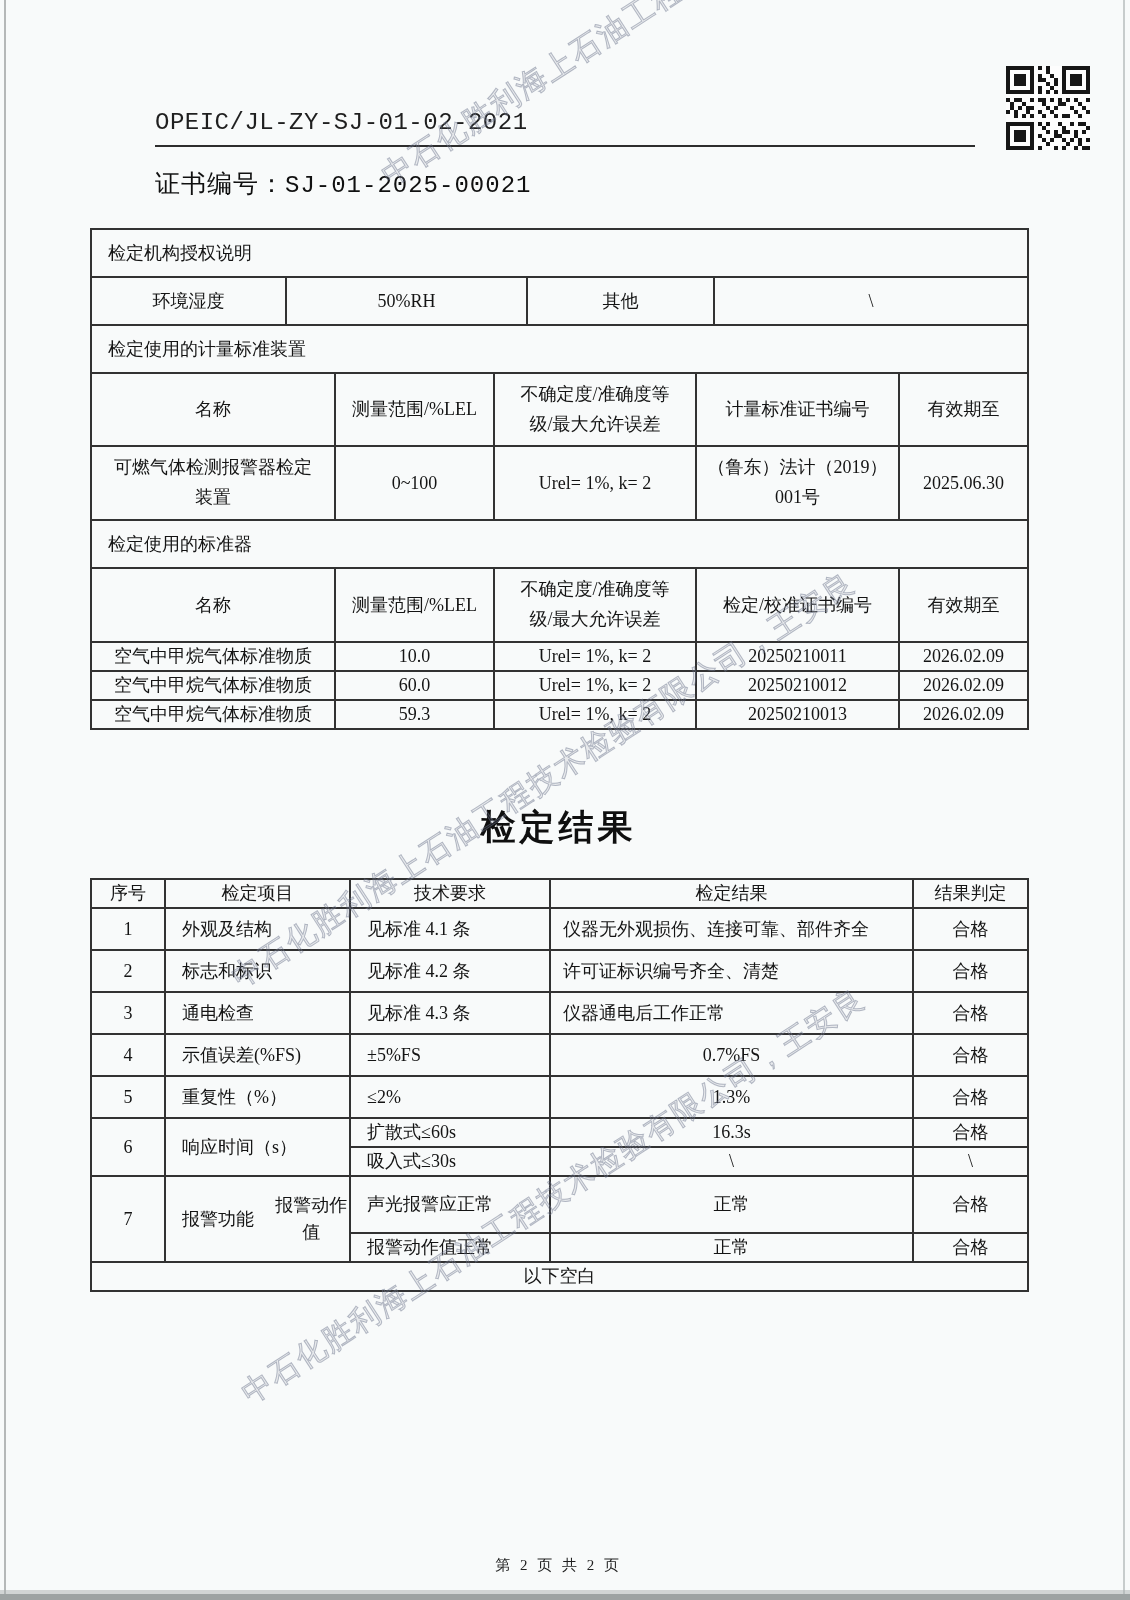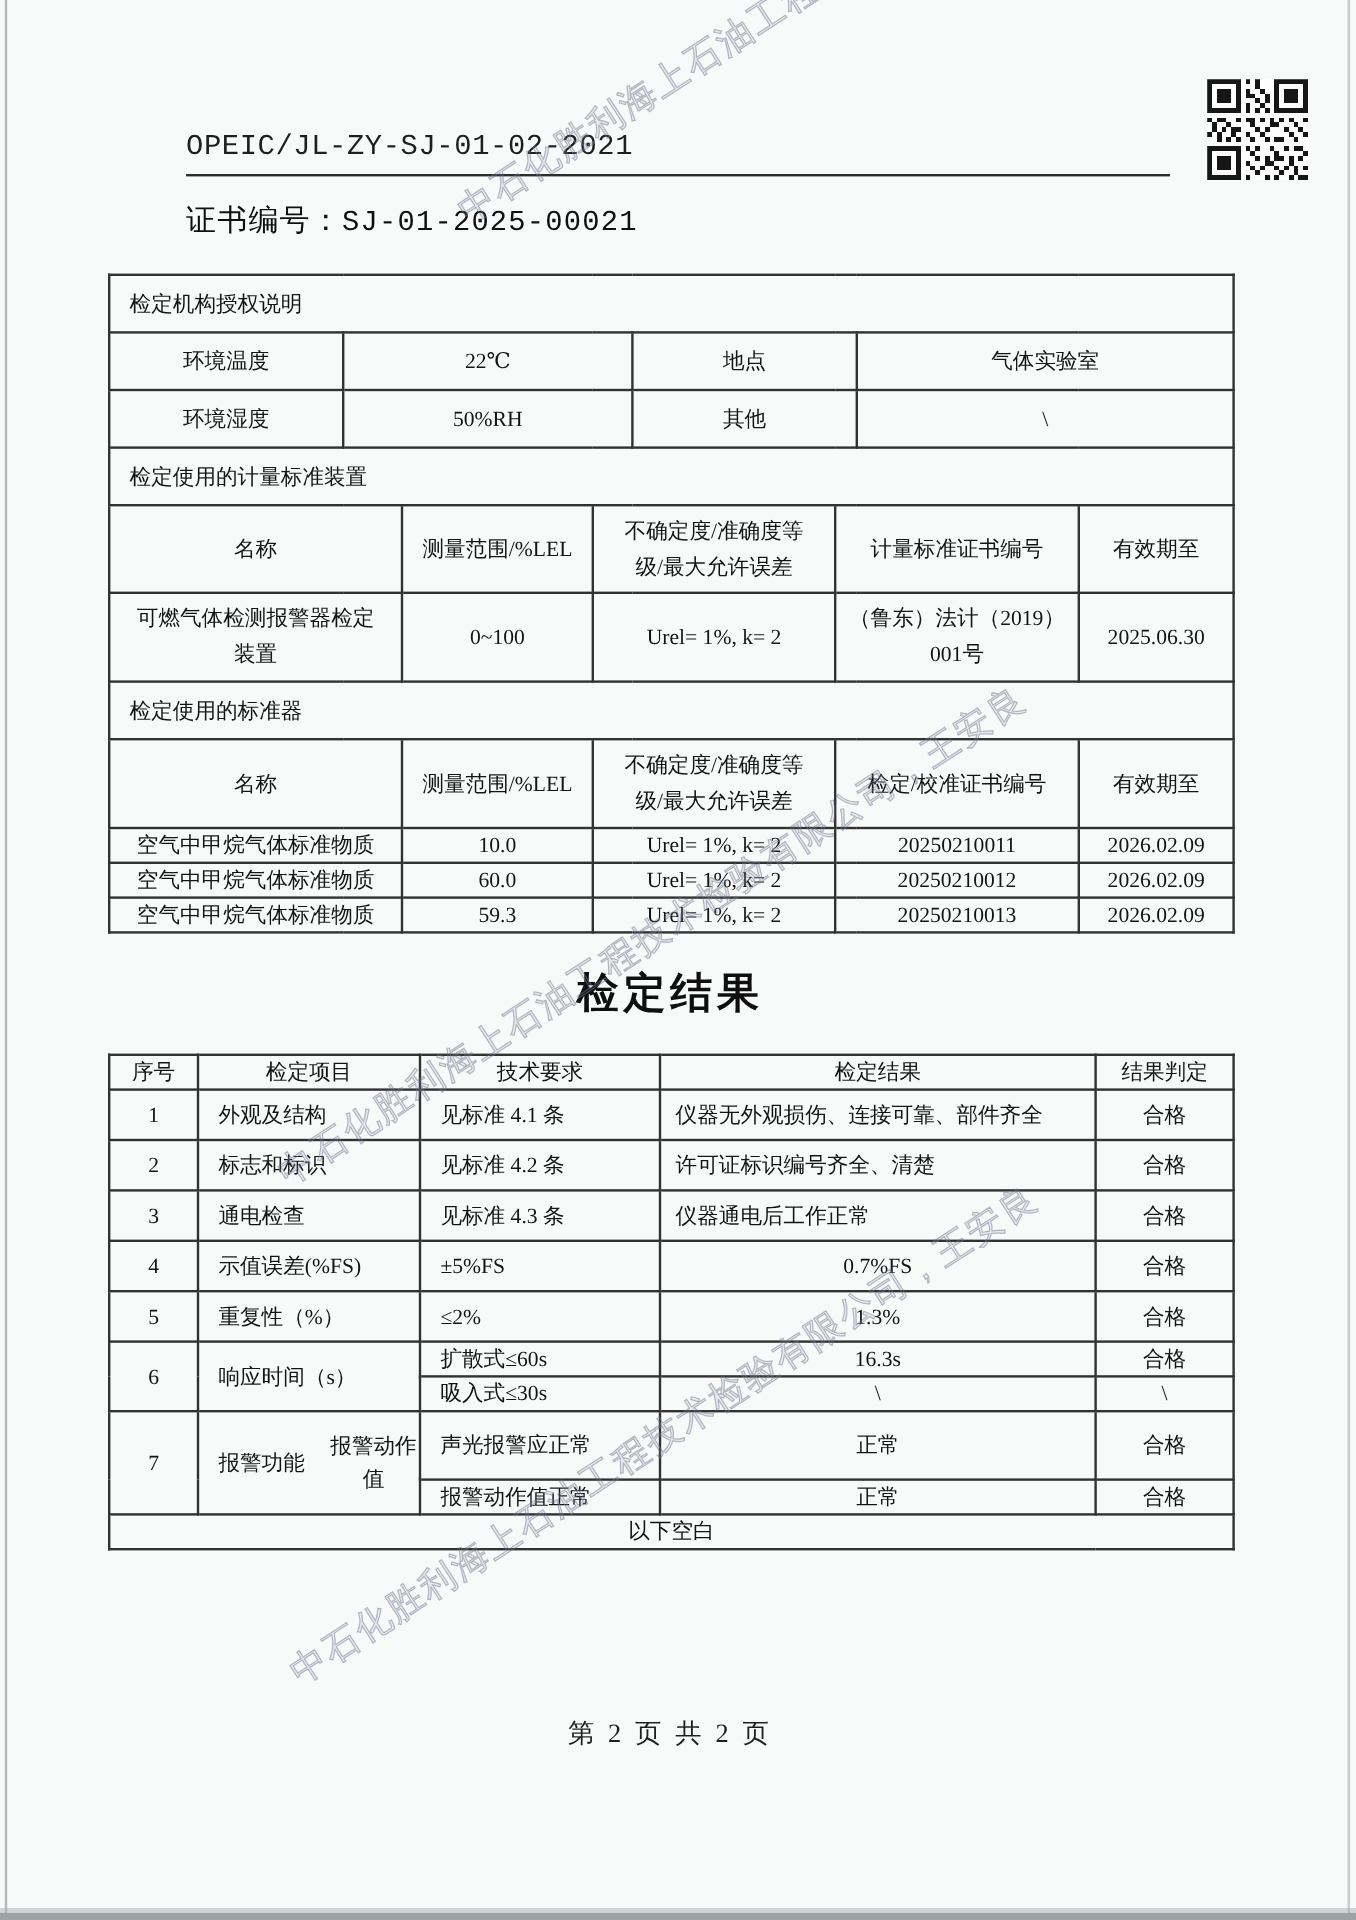--- a/index.html
+++ b/index.html
@@ -62,22 +62,22 @@
   .split { display:flex; flex-direction:row; height:84px; }
   .split > div { flex:1; display:flex; align-items:center; padding-left:16px; }
 
   .results-title {
     position:absolute; left:90px; top:804px; width:937px; text-align:center;
     font-size:35px; font-weight:700; letter-spacing:4px; color:#0f0f0f;
     font-family:"Liberation Sans","DejaVu Sans",sans-serif;
   }
 
   .footer {
-    position:absolute; left:90px; top:1430px; width:937px; text-align:center;
-    font-size:22px; letter-spacing:3px; color:#1f1f1f;
+    position:absolute; left:90px; top:1556px; width:937px; text-align:center;
+    font-size:15px; letter-spacing:3px; color:#1f1f1f;
   }
 </style>
 </head>
 <body>
 
 <div class="page">
 
   <div class="edge-left"></div>
   <div class="edge-right"></div>
   <div class="edge-bottom2"></div>
@@ -122,26 +122,20 @@
       <col style="width:169px">
         <col style="width:18px">
         <col style="width:185px">
         <col style="width:129px">
     </colgroup>
     <tbody>
         <tr>
       <td colspan="8" class="h48 l">检定机构授权说明</td>
     </tr>
     <tr>
-      <td class="h48">环境温度</td>
-      <td colspan="3">22℃</td>
-      <td colspan="2">地点</td>
-      <td colspan="2">气体实验室</td>
-    </tr>
-    <tr>
       <td class="h48">环境湿度</td>
       <td colspan="3">50%RH</td>
       <td colspan="2">其他</td>
       <td colspan="2">\</td>
     </tr>
     <tr>
       <td colspan="8" class="h48 l">检定使用的计量标准装置</td>
     </tr>
     <tr>
       <td colspan="2" class="h73">名称</td>

